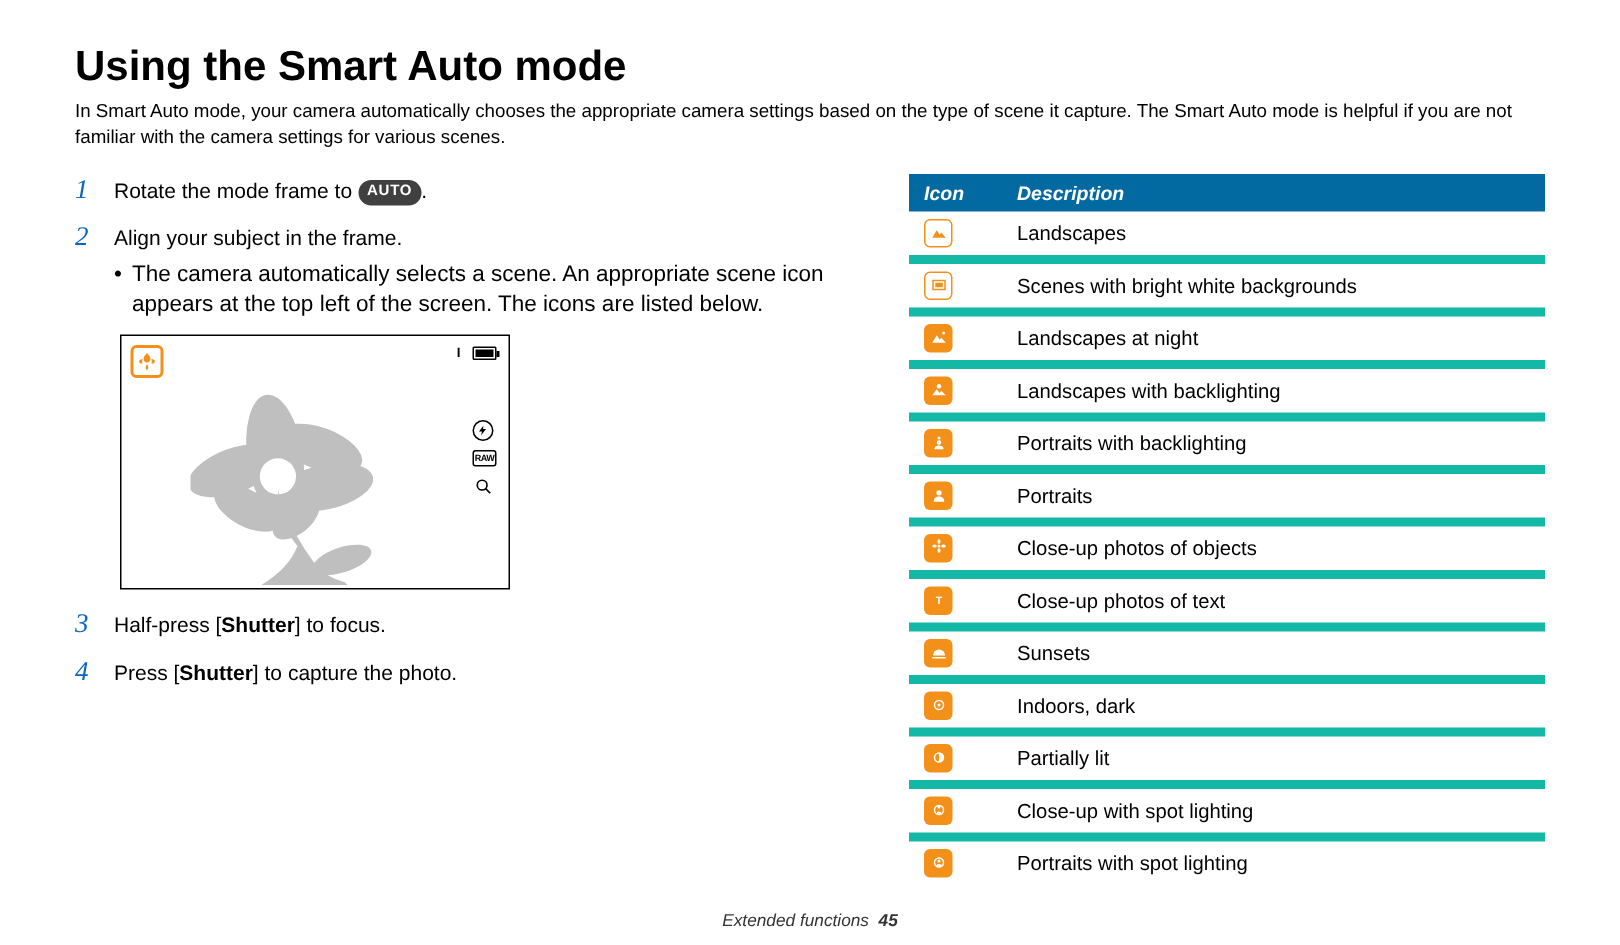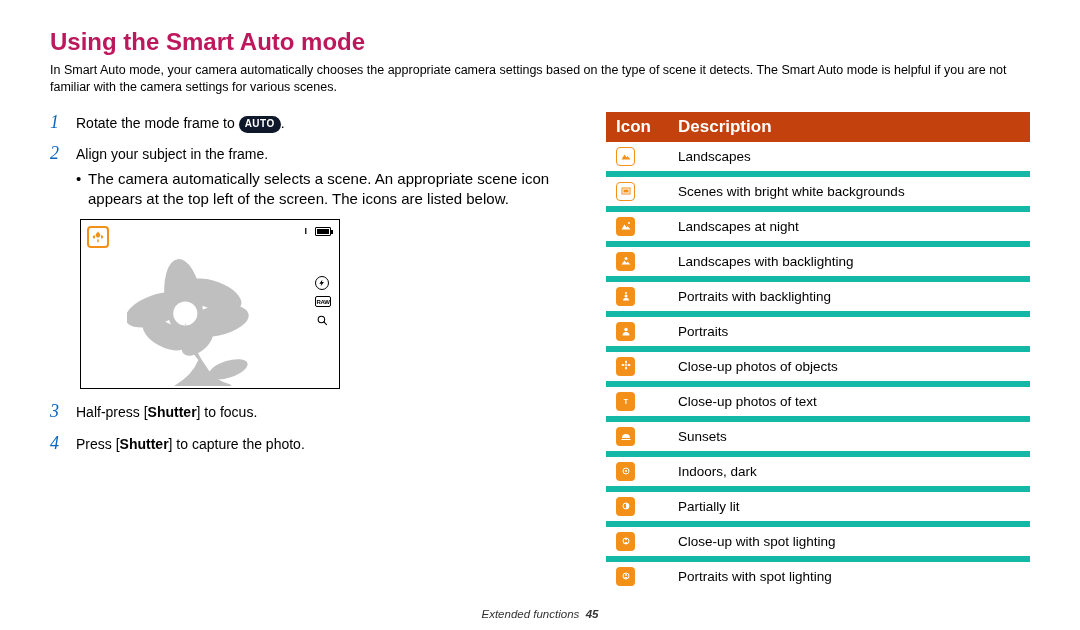--- a/index.html
+++ b/index.html
@@ -7,22 +7,22 @@
     font-family: "Segoe UI", "Helvetica Neue", Arial, sans-serif;
     font-size: 13.5px;
     color: #000;
     background: #fff;
     width: 1080px;
     height: 630px;
     padding: 28px 50px 0 50px;
     position: relative;
   }
   h1 {
-    color: #be185d;
-    font-size: 24px;
+    color: #000000;
+    font-size: 28px;
     font-weight: 700;
     margin-bottom: 6px;
   }
   .intro {
     font-size: 12.5px;
     line-height: 1.35;
     margin-bottom: 16px;
   }
   .columns {
     display: flex;
@@ -54,21 +54,21 @@
     margin-top: 4px;
   }
   .step-note::before {
     content: "•";
     position: absolute;
     left: 0;
     top: 0;
   }
   .auto-pill {
     display: inline-block;
-    background: #0f172a;
+    background: #404040;
     color: #fff;
     border-radius: 9px;
     font-size: 10px;
     font-weight: 600;
     padding: 1px 6px 2px 6px;
     vertical-align: middle;
     letter-spacing: 0.5px;
   }
   .lcd {
     margin: 8px 0 12px 30px;
@@ -137,26 +137,27 @@
     position: absolute;
     left: 46px; top: 36px;
     width: 150px; height: 130px;
   }
   .table-wrap { font-size: 13.5px; }
   table {
     border-collapse: collapse;
     width: 100%;
   }
   thead th {
-    background: #c2410c;
+    background: #0369a1;
     color: #fff;
     font-weight: 600;
     text-align: left;
     padding: 5px 10px;
-    font-size: 17px;
+    font-size: 13px;
+    font-style: italic;
   }
   thead th:first-child { width: 62px; }
   tbody td {
     padding: 5px 10px;
     border-bottom: 6px solid #14b8a6;
     vertical-align: middle;
     font-size: 13.5px;
   }
   tbody tr:last-child td { border-bottom: none; }
   .scene-ic {
@@ -180,21 +181,21 @@
     font-size: 11.5px;
     color: #333;
     font-style: italic;
   }
   .footer .pg { font-weight: 700; }
 </style>
 </head>
 <body>
 
 <h1>Using the Smart Auto mode</h1>
-<p class="intro">In Smart Auto mode, your camera automatically chooses the appropriate camera settings based on the type of scene it detects. The Smart Auto mode is helpful if you are not familiar with the camera settings for various scenes.</p>
+<p class="intro">In Smart Auto mode, your camera automatically chooses the appropriate camera settings based on the type of scene it capture. The Smart Auto mode is helpful if you are not familiar with the camera settings for various scenes.</p>
 
 <div class="columns">
   <div class="col-left">
 
     <div class="step">
       <div class="step-num">1</div>
       <div class="step-body">
         <span class="step-instr">
           <span>Rotate the mode frame to </span><span class="auto-pill">AUTO</span><span>.</span>
         </span>

